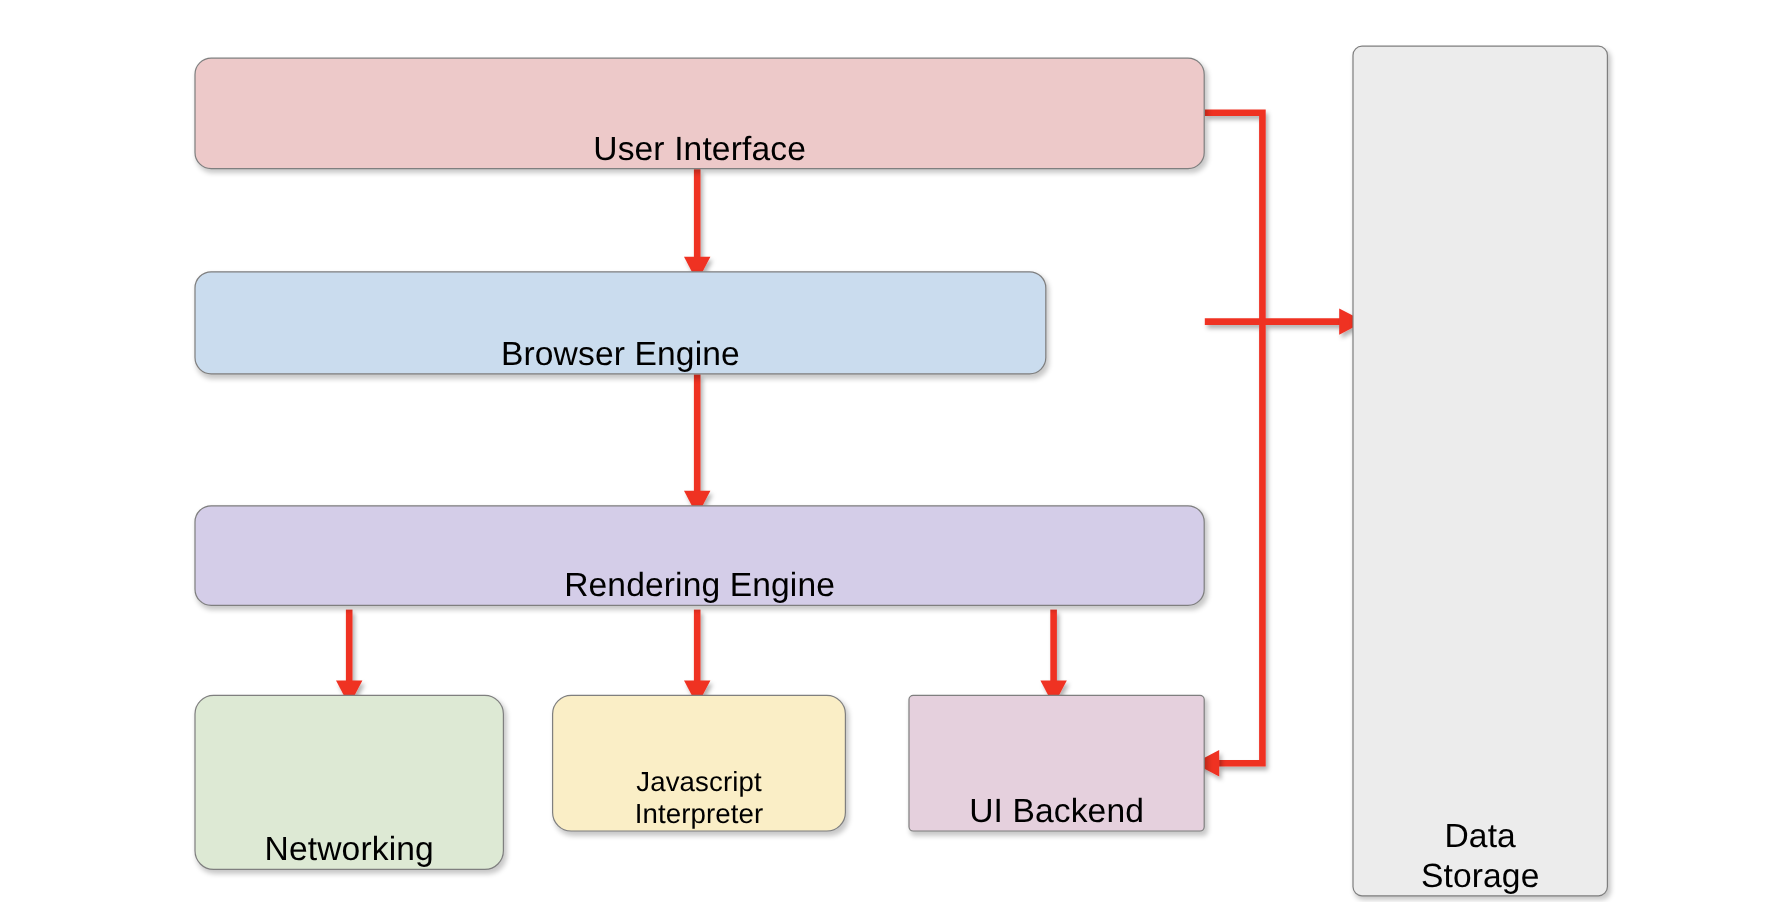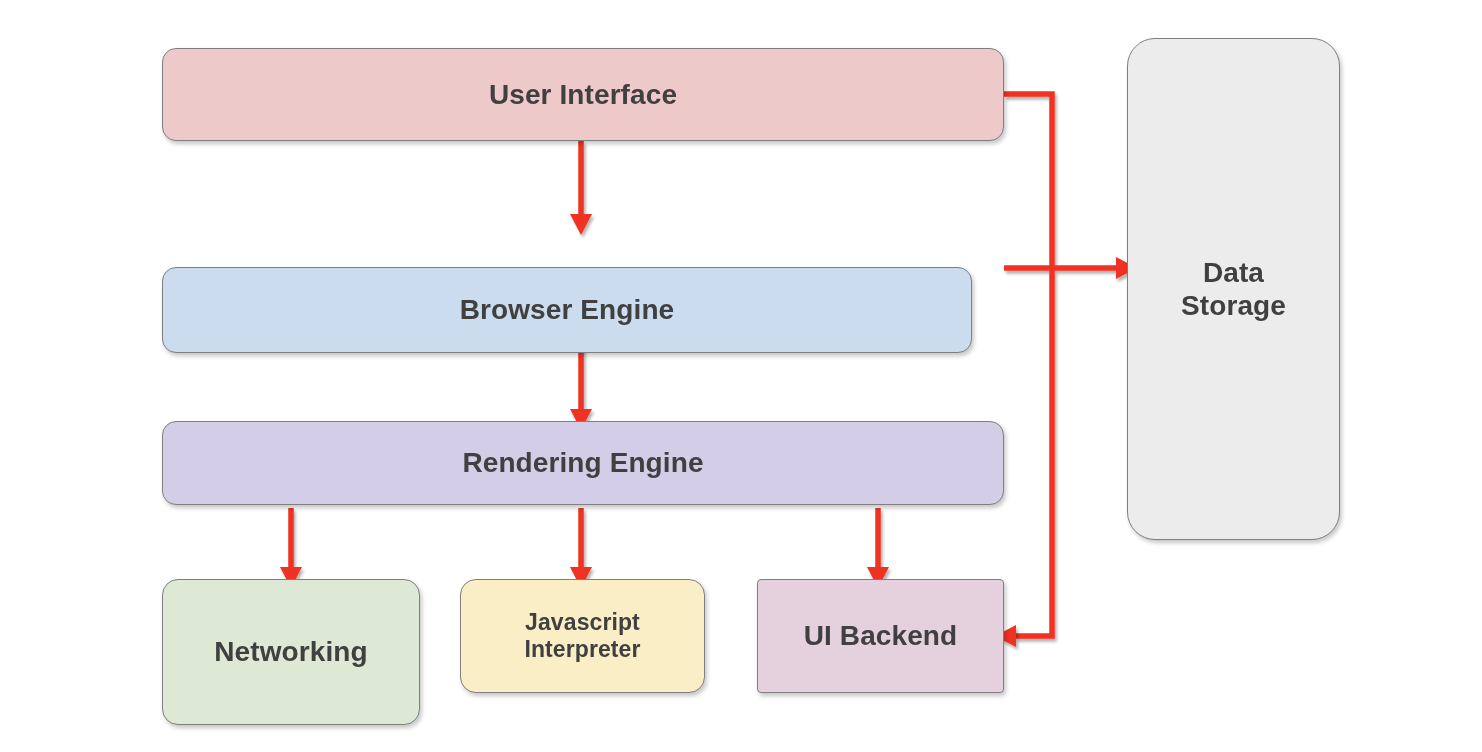--- a/index.html
+++ b/index.html
@@ -17,30 +17,29 @@
     height: 752px;
     background: #ffffff;
     overflow: hidden;
   }
   .node {
     position: absolute;
     box-sizing: border-box;
     border: 1.6px solid #7f7f7f;
     border-radius: 14px;
     display: flex;
-    align-items: center;
+    align-items: flex-end;
     justify-content: center;
     text-align: center;
-    color: #404040;
+    color: #000000;
     font-size: 28px;
     line-height: 1.18;
     letter-spacing: 0.1px;
     box-shadow: 2px 3px 4px rgba(0,0,0,0.22);
     z-index: 3;
-    font-weight: bold;
   }
   .node .node-label {
     display: block;
     white-space: pre-line;
     padding: 0 6px;
   }
   #svg-edges {
     position: absolute;
     left: 0;
     top: 0;
@@ -81,39 +80,39 @@
         <path d="M 867 567 L 889 567 L 878 588 Z" fill="#ef3124" filter="url(#edge-shadow)"></path>
         <path d="M 1116 257 L 1116 279 L 1137 268 Z" fill="#ef3124" filter="url(#edge-shadow)"></path>
         <path d="M 1016 625 L 1016 647 L 995 636 Z" fill="#ef3124" filter="url(#edge-shadow)"></path>
       </g>
   </svg>
 
   <div class="node" style="left: 162px; top: 48px; width: 842px; height: 93px; background: rgb(237, 201, 201); font-size: 28px; border-radius: 14px; border-color: rgb(127, 127, 127);">
     <span class="node-label">User Interface</span>
   </div>
 
-  <div class="node" style="left: 162px; top: 226px; width: 810px; height: 86px; background: rgb(202, 220, 238); font-size: 28px; border-radius: 14px; border-color: rgb(127, 127, 127); margin-top: 41px;">
+  <div class="node" style="left: 162px; top: 226px; width: 710px; height: 86px; background: rgb(202, 220, 238); font-size: 28px; border-radius: 14px; border-color: rgb(127, 127, 127);">
     <span class="node-label">Browser Engine</span>
   </div>
 
   <div class="node" style="left: 162px; top: 421px; width: 842px; height: 84px; background: rgb(212, 205, 232); font-size: 28px; border-radius: 14px; border-color: rgb(127, 127, 127);">
     <span class="node-label">Rendering Engine</span>
   </div>
 
   <div class="node" style="left: 162px; top: 579px; width: 258px; height: 146px; background: rgb(221, 233, 212); font-size: 28px; border-radius: 16px; border-color: rgb(127, 127, 127);">
     <span class="node-label">Networking</span>
   </div>
 
   <div class="node" style="left: 460px; top: 579px; width: 245px; height: 114px; background: rgb(250, 238, 198); font-size: 23px; border-radius: 16px; border-color: rgb(127, 127, 127);">
     <span class="node-label">Javascript
 Interpreter</span>
   </div>
 
   <div class="node" style="left: 757px; top: 579px; width: 247px; height: 114px; background: rgb(229, 208, 221); font-size: 28px; border-radius: 4px; border-color: rgb(127, 127, 127);">
     <span class="node-label">UI Backend</span>
   </div>
 
-  <div class="node" style="left: 1127px; top: 38px; width: 213px; height: 502px; background: rgb(236, 236, 236); font-size: 28px; border-radius: 28px; border-color: rgb(127, 127, 127);">
+  <div class="node" style="left: 1127px; top: 38px; width: 213px; height: 709px; background: rgb(236, 236, 236); font-size: 28px; border-radius: 8px; border-color: rgb(127, 127, 127);">
     <span class="node-label">Data
 Storage</span>
   </div>
 
 </div>
 
 </body></html>

